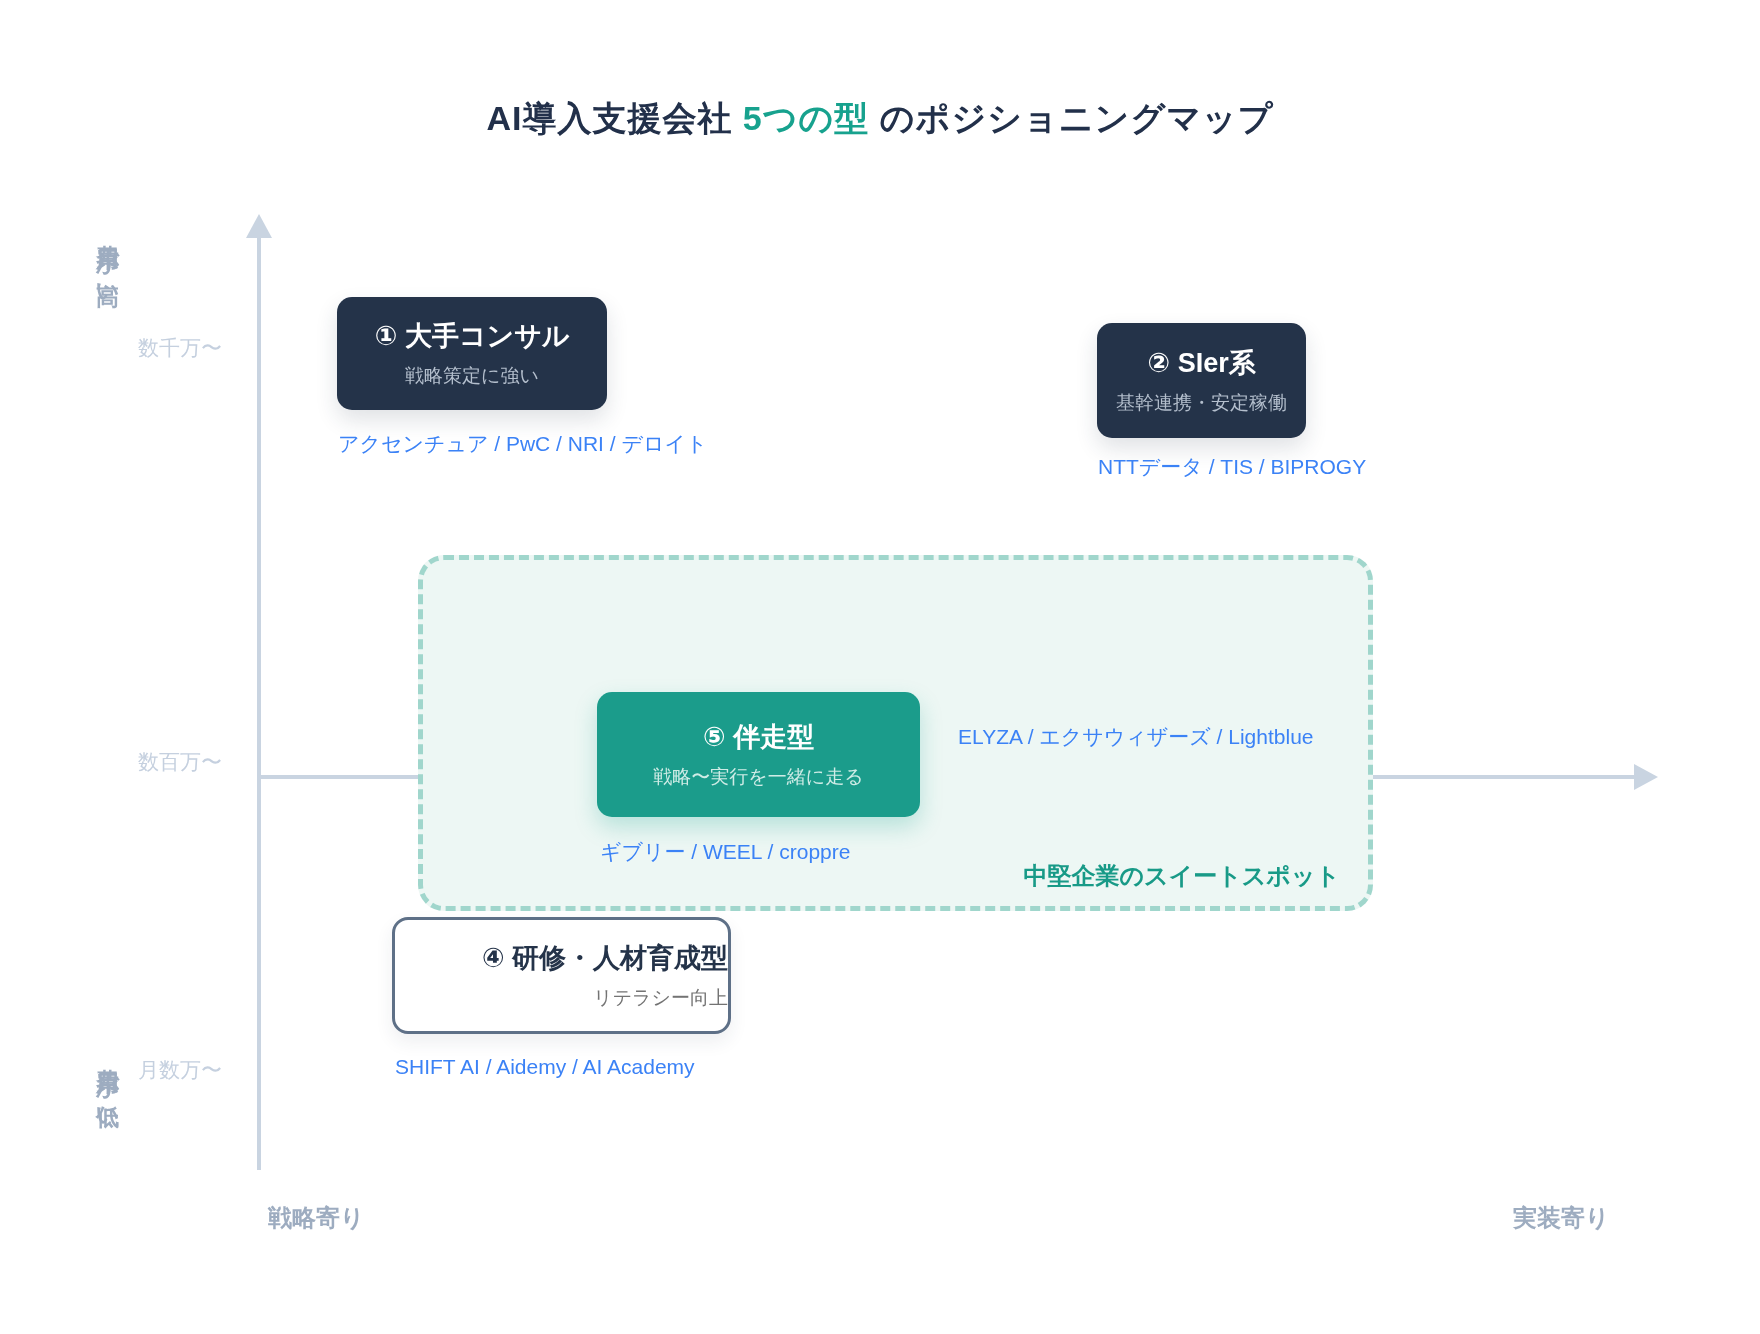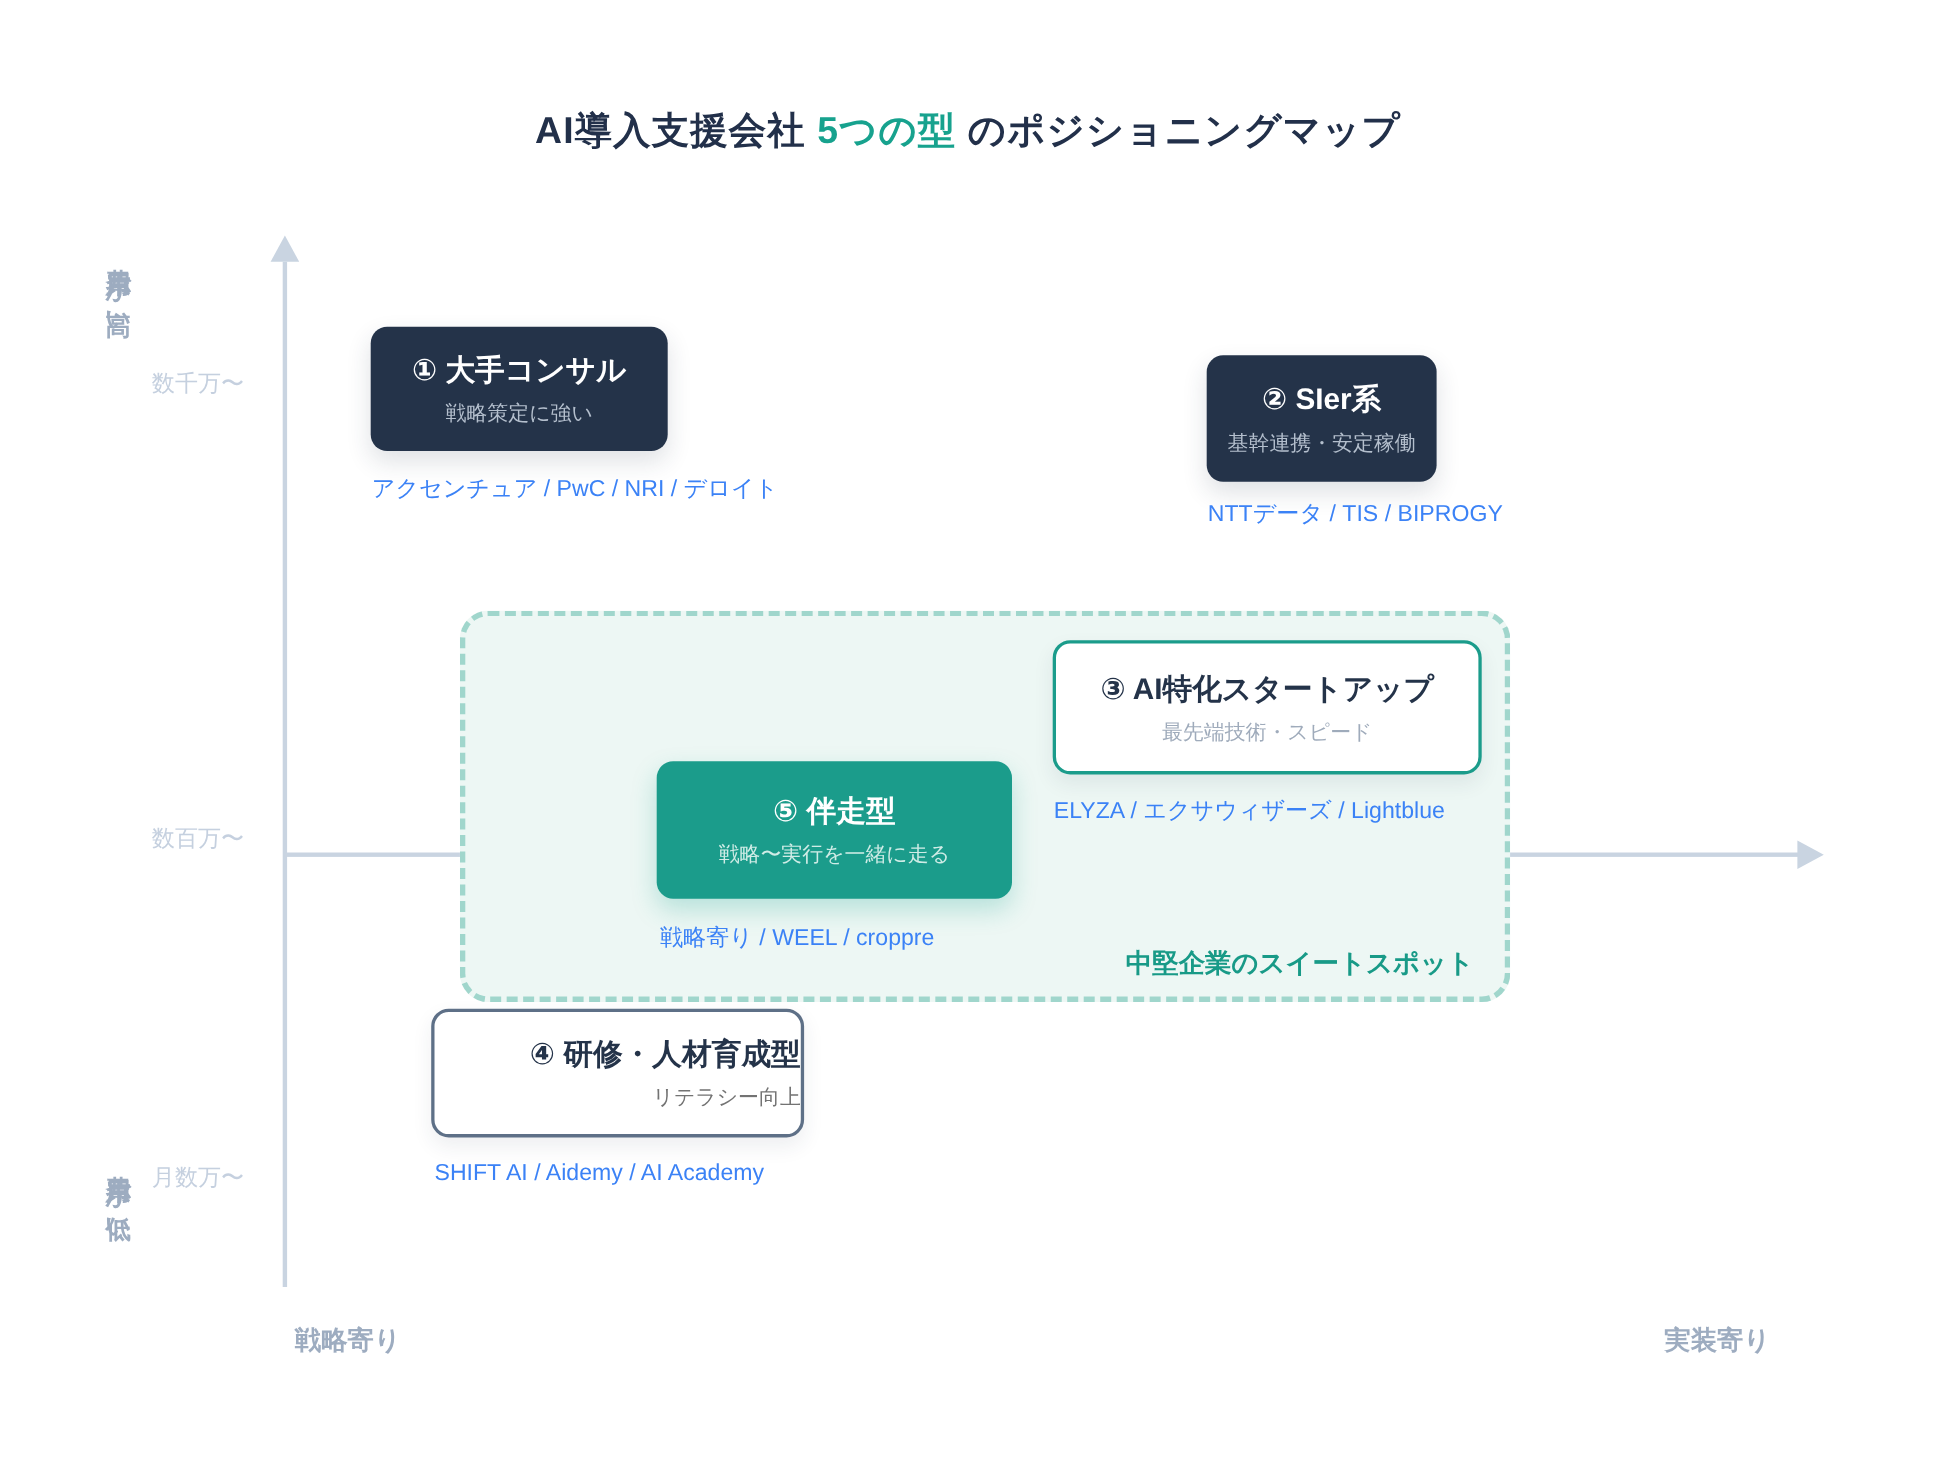--- a/index.html
+++ b/index.html
@@ -189,31 +189,27 @@
     <div class="box-sub">戦略策定に強い</div>
   </div>
   <div class="companies c1">アクセンチュア / PwC / NRI / デロイト</div>
 
   <div class="type-box box-dark box2">
     <div class="box-title">② SIer系</div>
     <div class="box-sub">基幹連携・安定稼働</div>
   </div>
   <div class="companies c2">NTTデータ / TIS / BIPROGY</div>
 
-  <div class="type-box box-teal-outline box3">
-    <div class="box-title">③ AI特化スタートアップ</div>
-    <div class="box-sub">最先端技術・スピード</div>
-  </div>
   <div class="companies c3">ELYZA / エクサウィザーズ / Lightblue</div>
 
   <div class="type-box box-teal-fill box5">
     <div class="box-title">⑤ 伴走型</div>
     <div class="box-sub">戦略〜実行を一緒に走る</div>
   </div>
-  <div class="companies c5">戦略寄り / WEEL / croppre</div>
+  <div class="companies c5">ギブリー / WEEL / croppre</div>
 
   <div class="type-box box-slate-outline box4">
     <div class="box-title">④ 研修・人材育成型</div>
     <div class="box-sub">リテラシー向上</div>
   </div>
   <div class="companies c4">SHIFT AI / Aidemy / AI Academy</div>
 
 </div>
 
 </body></html>

